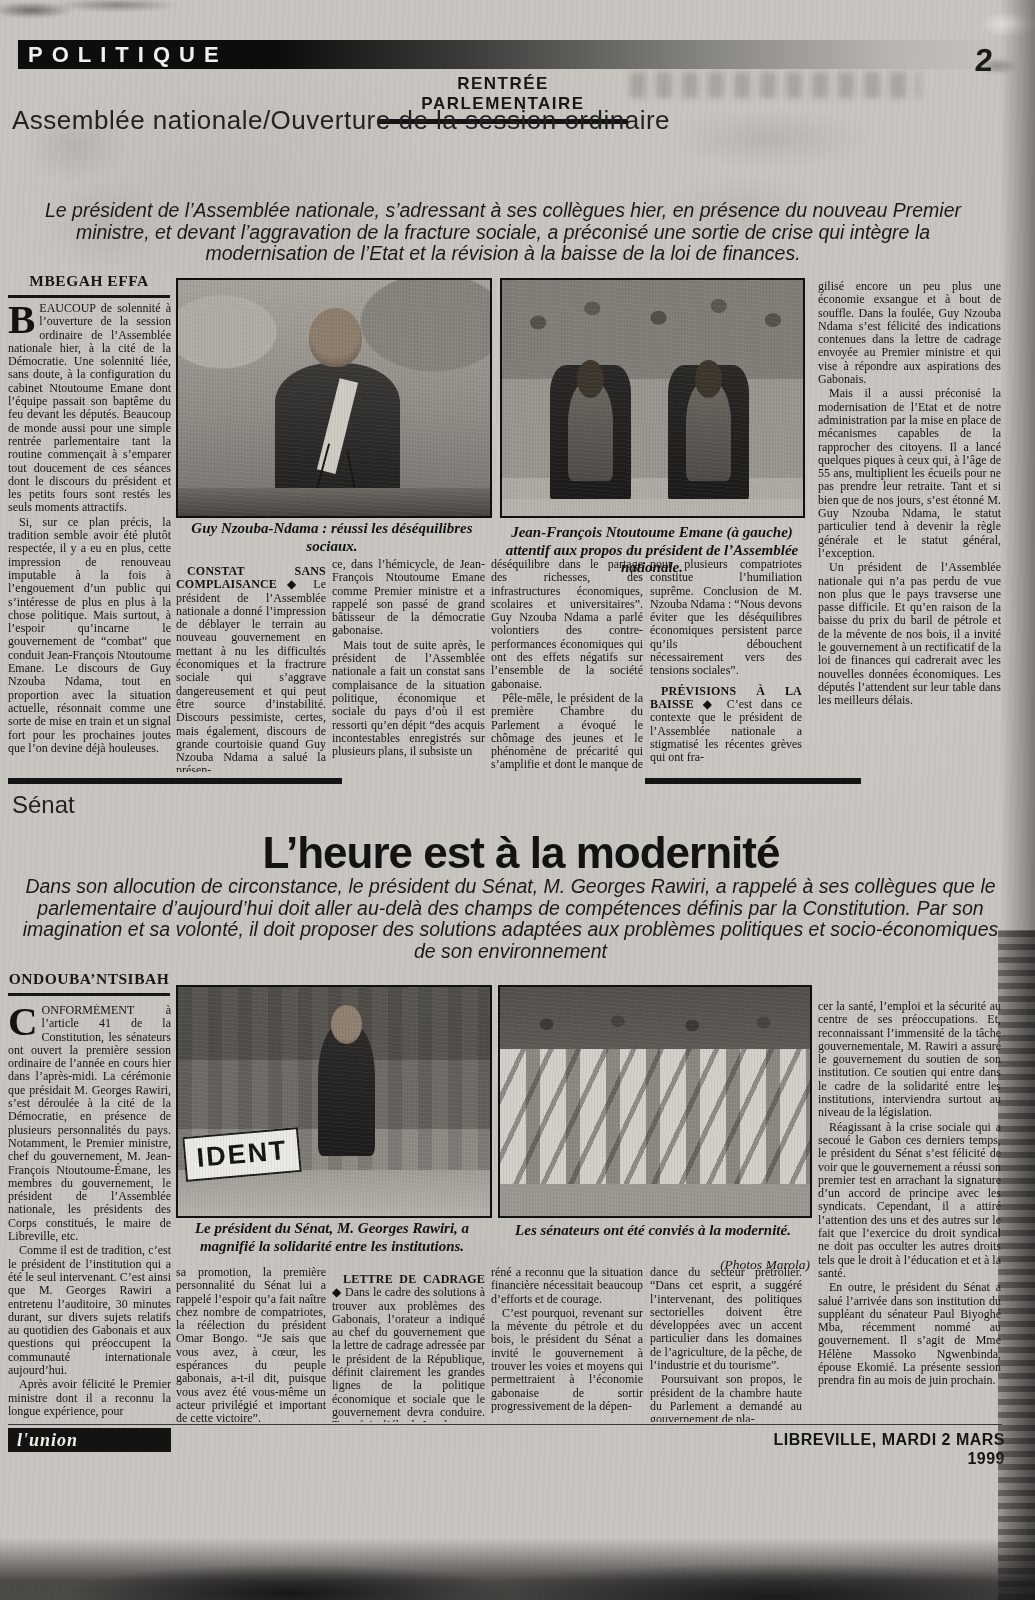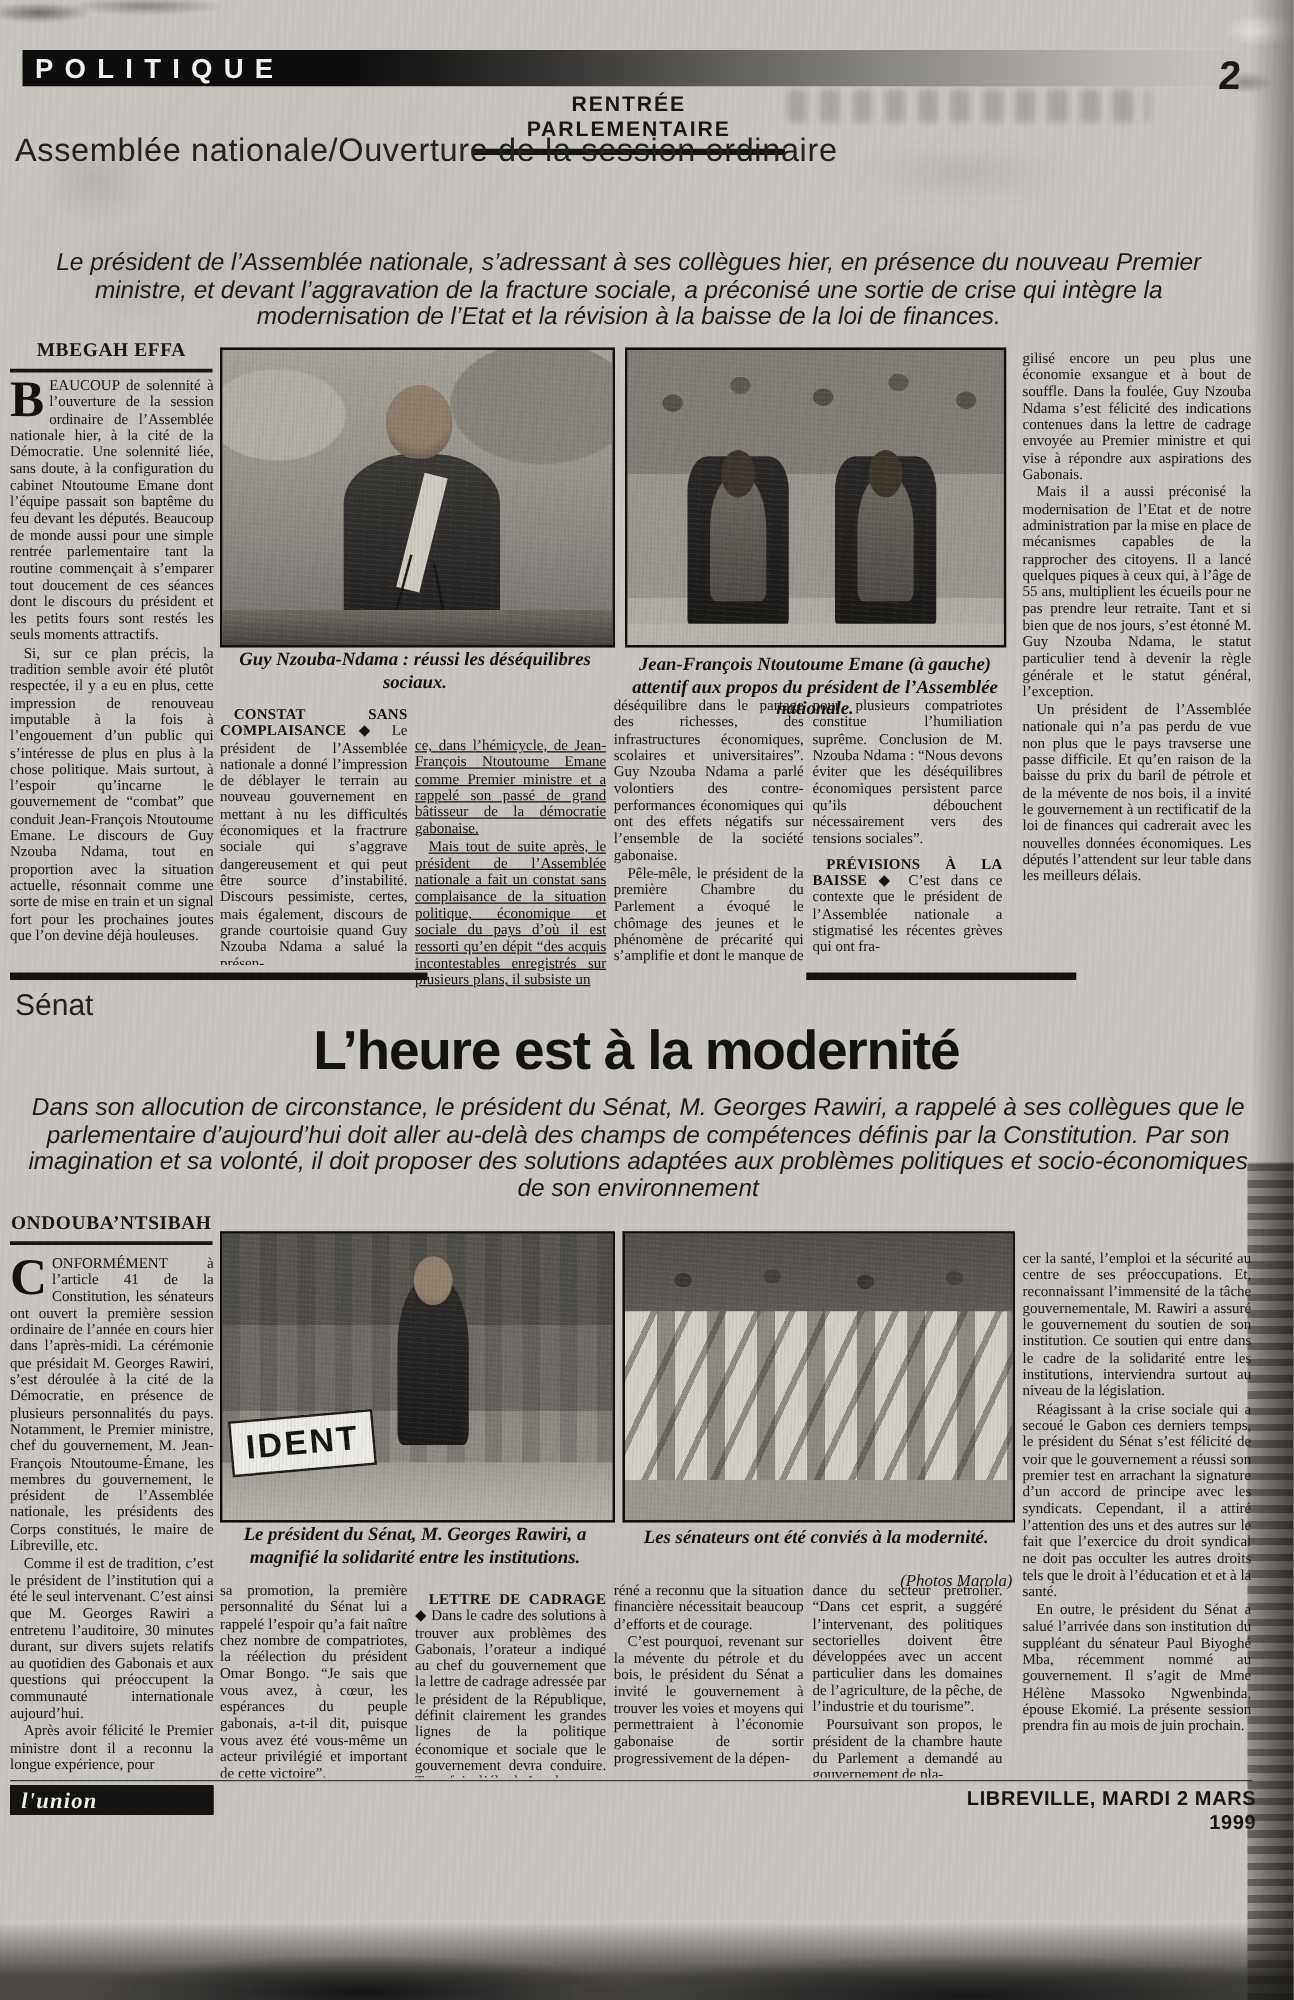--- a/index.html
+++ b/index.html
@@ -49,21 +49,21 @@
   .bodycol p{margin:0 0 1px;}
   .plist p{text-indent:11px;}
   .plist p.has-lead{margin-top:7px;}
   .cont p:first-child{text-indent:0;}
   .bodycol b{font-family:var(--serif);letter-spacing:.2px;}
   .lead-para{margin:0 0 1px;}
   .lead-para::first-letter{float:left;font-size:41px;line-height:31px;font-weight:bold;padding:2px 4px 0 0;}
 
   .a1c1{left:8px;  top:302px;width:163px;height:470px;}
   .a1c2{left:176px;top:558px;width:150px;height:214px;}
-  .a1c3{left:332px;top:590px;width:153px;height:214px;text-decoration:underline;}
+  .a1c3{left:332px;top:558px;width:153px;height:214px;}
   .a1c4{left:491px;top:558px;width:152px;height:214px;}
   .a1c5{left:650px;top:558px;width:152px;height:214px;}
   .a1c6{left:818px;top:280px;width:183px;height:492px;}
 
   .a2c1{left:8px;  top:1004px;width:163px;height:416px;}
   .a2c2{left:176px;top:1266px;width:150px;height:156px;}
   .a2c3{left:332px;top:1266px;width:153px;height:156px;}
   .a2c4{left:491px;top:1266px;width:152px;height:156px;}
   .a2c5{left:650px;top:1266px;width:152px;height:156px;}
   .a2c6{left:818px;top:1000px;width:183px;height:420px;}
@@ -242,21 +242,21 @@
     </div>
   <div class="abs bodycol plist cont a1c6">
       <p>gilisé encore un peu plus une économie exsangue et à bout de souffle. Dans la foulée, Guy Nzouba Ndama s’est félicité des indications contenues dans la lettre de cadrage envoyée au Premier ministre et qui vise à répondre aux aspirations des Gabonais.</p>
       <p>Mais il a aussi préconisé la modernisation de l’Etat et de notre administration par la mise en place de mécanismes capables de la rapprocher des citoyens. Il a lancé quelques piques à ceux qui, à l’âge de 55 ans, multiplient les écueils pour ne pas prendre leur retraite. Tant et si bien que de nos jours, s’est étonné M. Guy Nzouba Ndama, le statut particulier tend à devenir la règle générale et le statut général, l’exception.</p>
       <p>Un président de l’Assemblée nationale qui n’a pas perdu de vue non plus que le pays travserse une passe difficile. Et qu’en raison de la baisse du prix du baril de pétrole et de la mévente de nos bois, il a invité le gouvernement à un rectificatif de la loi de finances qui cadrerait avec les nouvelles données économiques. Les députés l’attendent sur leur table dans les meilleurs délais.</p>
     </div>
 
   <div class="abs sep-bar sep-left"></div>
   <div class="abs sep-bar sep-right"></div>
   <div class="abs kicker2">Sénat</div>
-  <h1 class="abs headline2" style="margin:4px">L’heure est à la modernité</h1>
+  <h1 class="abs headline2" style="margin:16px">L’heure est à la modernité</h1>
   <div class="abs standfirst2">Dans son allocution de circonstance, le président du Sénat, M. Georges Rawiri, a rappelé à ses collègues que le parlementaire d’aujourd’hui doit aller au-delà des champs de compétences définis par la Constitution. Par son imagination et sa volonté, il doit proposer des solutions adaptées aux problèmes politiques et socio-économiques de son environnement</div>
   <div class="abs byline byline2">ONDOUBA’NTSIBAH</div>
 
   <div class="abs photo ph3">
     <div class="ph3-bg"></div>
       <div class="ph3-fig"></div>
       <div class="ph3-head"></div>
     <div class="ph3-desk"></div>
     <div class="ph3-sign">IDENT</div>
     <div class="grain"></div>

